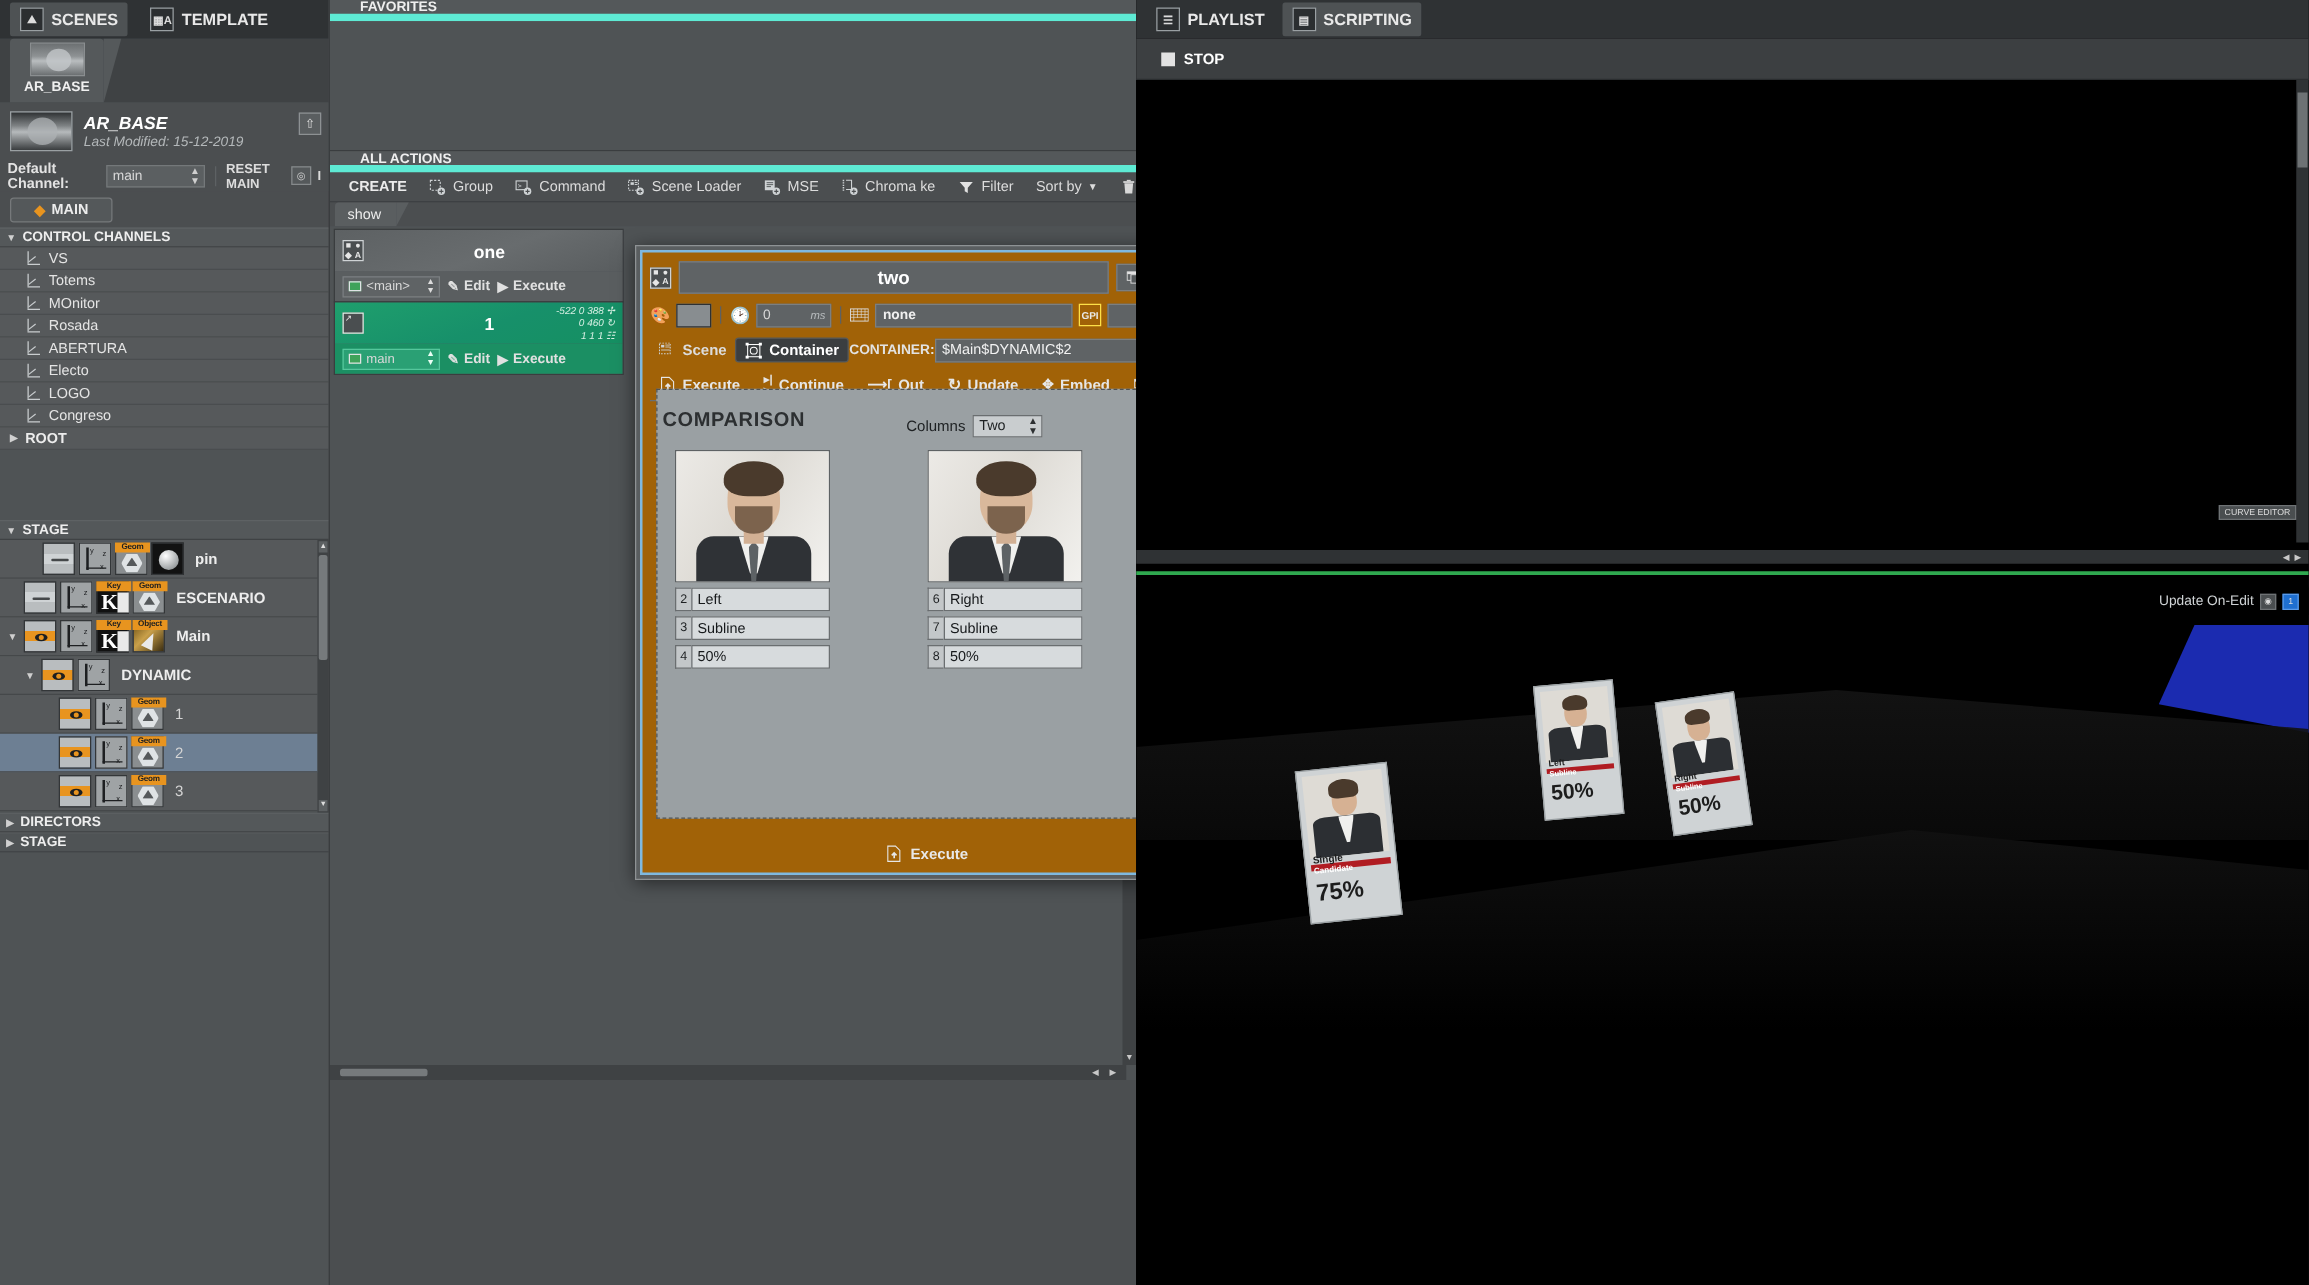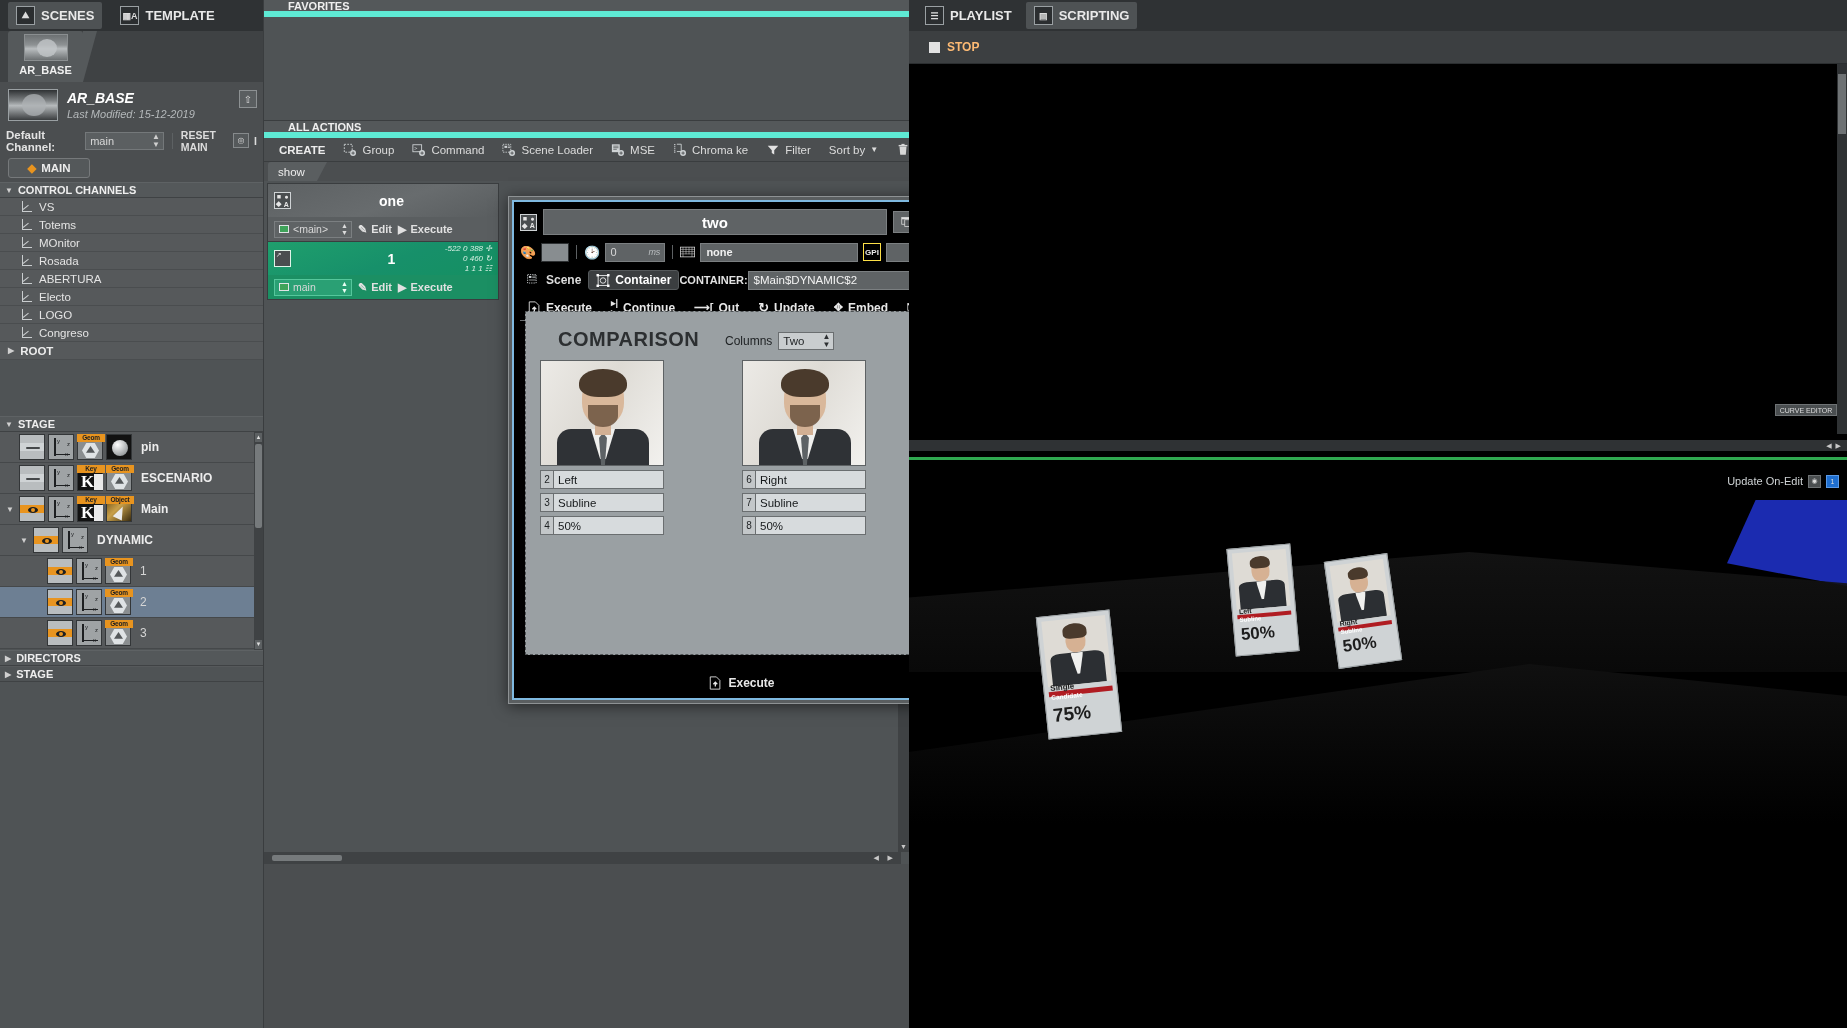--- a/index.html
+++ b/index.html
@@ -124,42 +124,42 @@
   .tinybox { width:17px;height:17px;border:1px solid #cfd3d5; display:grid; grid-template-columns:1fr 1fr; grid-template-rows:1fr 1fr;
      background:#4a4e50; font-size:7px; color:#e6e6e6; align-items:center; justify-items:center;}
   .chansel{ width:78px;height:17px;background:#5f6365;border:1px solid #7b7f81;display:flex;align-items:center;gap:4px;padding:0 4px;font-size:10.5px;position:relative;}
   .chansel.g{ background:#2aa074; border-color:#55c79c;}
   .scr { width:10px;height:8px;background:#3fa35a;border:1px solid #dfe3e5; flex:0 0 10px;}
   .lnk { display:flex; align-items:center; gap:4px; font-size:11px; color:#e1e1e1; font-weight:bold;}
   .coords { position:absolute; right:6px; top:2px; text-align:right; font-size:8px; font-style:italic; color:#d8f0e4; line-height:10px;}
 
   
   #dlg { left:508px; top:196px; width:468px; height:508px; background:#5a5e60; border:1px solid #8e9294; box-shadow:0 2px 14px rgba(0,0,0,.55);}
-  #dlg .inner { position:absolute; left:3px; top:3px; right:3px; bottom:3px; border:2px solid #7fb9e0; background:#000000;}
+  #dlg .inner { position:absolute; left:3px; top:3px; right:3px; bottom:3px; border:2px solid #7fb9e0; background:#a16207;}
   .dhead { height:30px; margin:5px 6px 0 6px; display:flex; align-items:center; gap:6px;}
   .dtitlebox { flex:1; height:26px; background:#5f6365; border:1px solid #7b7f81; display:flex; align-items:center; justify-content:center;
      font-size:15px; font-weight:bold; color:#ffffff;}
   .wbtn { height:22px; padding:0 7px; background:#5f6365; border:1px solid #7b7f81; display:flex; align-items:center; gap:4px; font-size:11px; color:#e8e8e8;}
   .drow2 { height:22px; margin:4px 6px 0 6px; display:flex; align-items:center; gap:5px;}
   .swatch { width:28px;height:19px;background:#888d90;border:1px solid #2e3133;}
   .numf { width:60px;height:19px;background:#5f6365;border:1px solid #7b7f81;display:flex;align-items:center;padding:0 4px; font-size:11px;}
   .numf .ms{margin-left:auto;font-size:9px;font-style:italic;color:#b9bdbf;}
   .txtf { flex:1;height:19px;background:#5f6365;border:1px solid #7b7f81;display:flex;align-items:center;padding:0 5px;font-size:11px;font-weight:bold;color:#f0f0f0;}
   .gpibox { width:18px;height:18px;border:1px solid #fde047; font-size:8px; font-weight:bold; display:flex; align-items:center; justify-content:center; color:#e8e8e8;}
   .gpif { width:78px;height:19px;background:#5f6365;border:1px solid #7b7f81; position:relative;}
   .drow3 { height:24px; margin:5px 6px 0 6px; display:flex; align-items:center; gap:0;}
   .tgl { display:flex; align-items:center; gap:5px; padding:2px 7px; font-size:12px; font-weight:bold; color:#dcdcdc;}
   .tgl.on { background:#3b3e40; border:1px solid #55595b; border-radius:3px; color:#ffffff;}
   .cnlabel { font-size:11px; font-weight:bold; color:#e2e2e2; }
   .cnval { flex:1; height:19px; background:#5f6365; border:1px solid #7b7f81; display:flex; align-items:center; padding:0 5px; font-size:11.5px; color:#f2f2f2;}
   .drow4 { height:26px; margin:3px 6px 0 6px; display:flex; align-items:center; gap:3px; border-bottom:1px solid #6b6f71;}
   .exb { display:flex; align-items:center; gap:5px; padding:0 8px; height:24px; font-size:12px; font-weight:bold; color:#e6e6e6;}
 
   .form { position:absolute; left:11px; top:109px; right:11px; height:344px; background:#9aa0a3; border:1px dashed #4f5355;}
-  .formtitle { position:absolute; left:32px; top:16px; font-size:20px; font-weight:bold; color:#2c2f31; letter-spacing:.5px;}
+  .formtitle { position:absolute; left:4px; top:16px; font-size:16px; font-weight:bold; color:#2c2f31; letter-spacing:.5px;}
   .colsel { position:absolute; left:199px; top:20px; display:flex; align-items:center; gap:6px;}
   .colsel .cl { font-size:12px; color:#1d2022; }
   .colsel .dd { width:56px; height:18px; background:#c9cdcf; border:1px solid #6a6e70; display:flex; align-items:center; padding:0 4px; font-size:11.5px; color:#1d2022; position:relative;}
   .colsel .dd .spin{position:absolute;right:3px;font-size:8px;color:#2c2f31;line-height:8px;}
 
   .colitem { position:absolute; top:48px; width:124px; }
   .photo { width:124px; height:106px; border:1px solid #5e6264; background:#e8e8e6; position:relative; overflow:hidden;}
   .photo .bgwall{position:absolute;inset:0;background:linear-gradient(120deg,#eceae6 0%,#dedbd5 45%,#f2f1ee 100%);}
   .photo .head{position:absolute;left:41px;top:14px;width:42px;height:50px;border-radius:46% 46% 44% 44%;background:#d9b89b;}
   .photo .hair{position:absolute;left:38px;top:8px;width:48px;height:28px;border-radius:50% 50% 40% 40%;background:#4a3a2c;}
@@ -328,21 +328,21 @@
       <span>ROOT</span>
     </div>
     <div class="fillspace" style="height:56px"></div>
 
     <div class="secthdr">
       <span class="tri">▼</span>
       <span>STAGE</span>
     </div>
     <div class="treewrap" style="height:218px">
       <div id="tree-list" style="position:absolute;left:0;top:0;right:9px;">
-          <div class="treerow" style="padding-left: 4px;">
+          <div class="treerow" style="padding-left: 19px;">
             <span class="caret"></span>
             <span class="ti novis"></span>
             <span class="ti axis">
               <span style="position:absolute;left:8px;top:3px;font-size:6px;color:#1d1f21">y</span>
               <span style="position:absolute;right:3px;top:6px;font-size:6px;color:#1d1f21">z</span>
               <span style="position:absolute;right:5px;bottom:2px;font-size:6px;color:#1d1f21">x</span>
             </span>
             <span class="ti geom">
               <span class="hexi"></span>
               <span class="tag">Geom</span>
@@ -821,21 +821,21 @@
         <span>PLAYLIST</span>
       </div>
       <div class="topbtn active">
         <span class="icobox">▤</span>
         <span>SCRIPTING</span>
       </div>
     </div>
 
     <div class="rsub">
       <span class="stopsq"></span>
-      <span style="font-size:12px;font-weight:bold;color:#fdba74">STOP</span>
+      <span style="font-size:12px;font-weight:bold;color:#ffffff">STOP</span>
     </div>
 
     <div class="renderarea">
       <div class="floor"></div>
       <div class="bluepan"></div>
       <div class="strip1"></div>
       <div class="strip2"></div>
 
       <div class="ctag" style="left:422px; top:493px; width:64px; height:108px; transform:rotate(-8deg);">
         <div class="ph">

